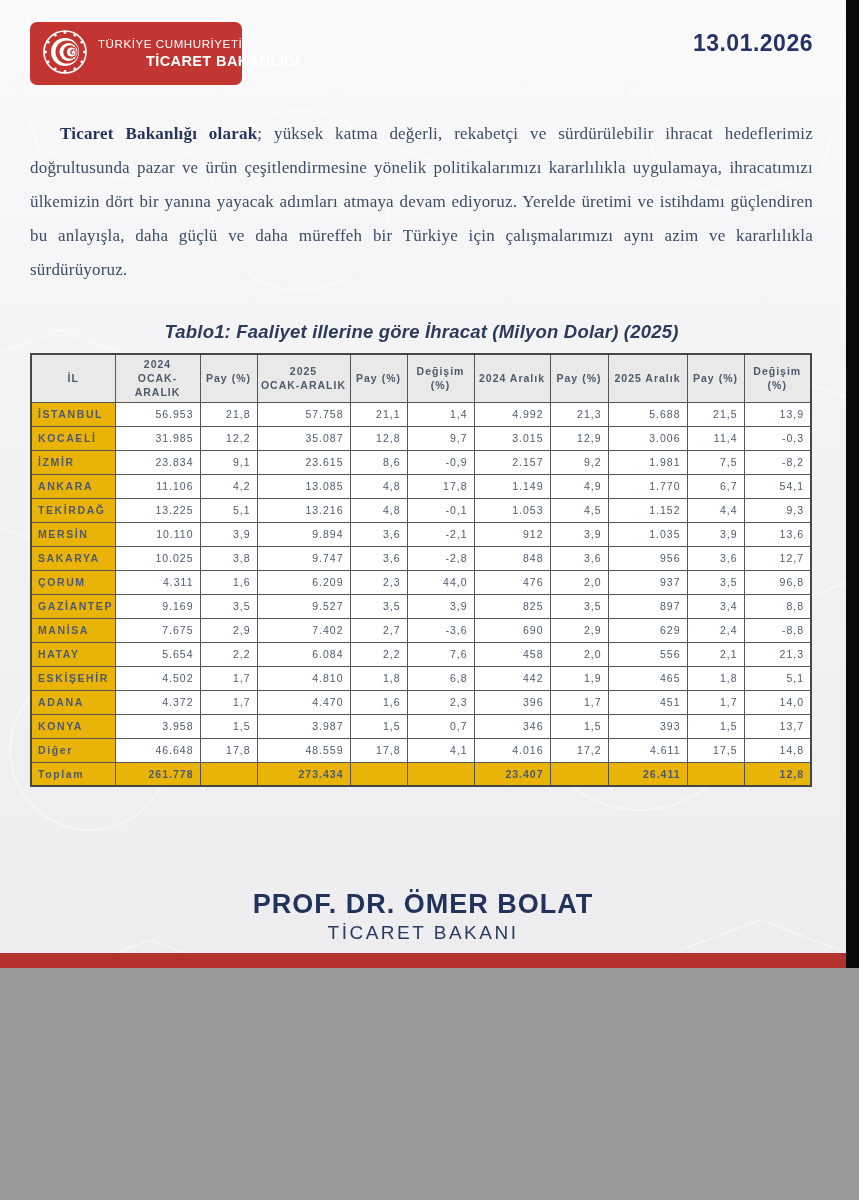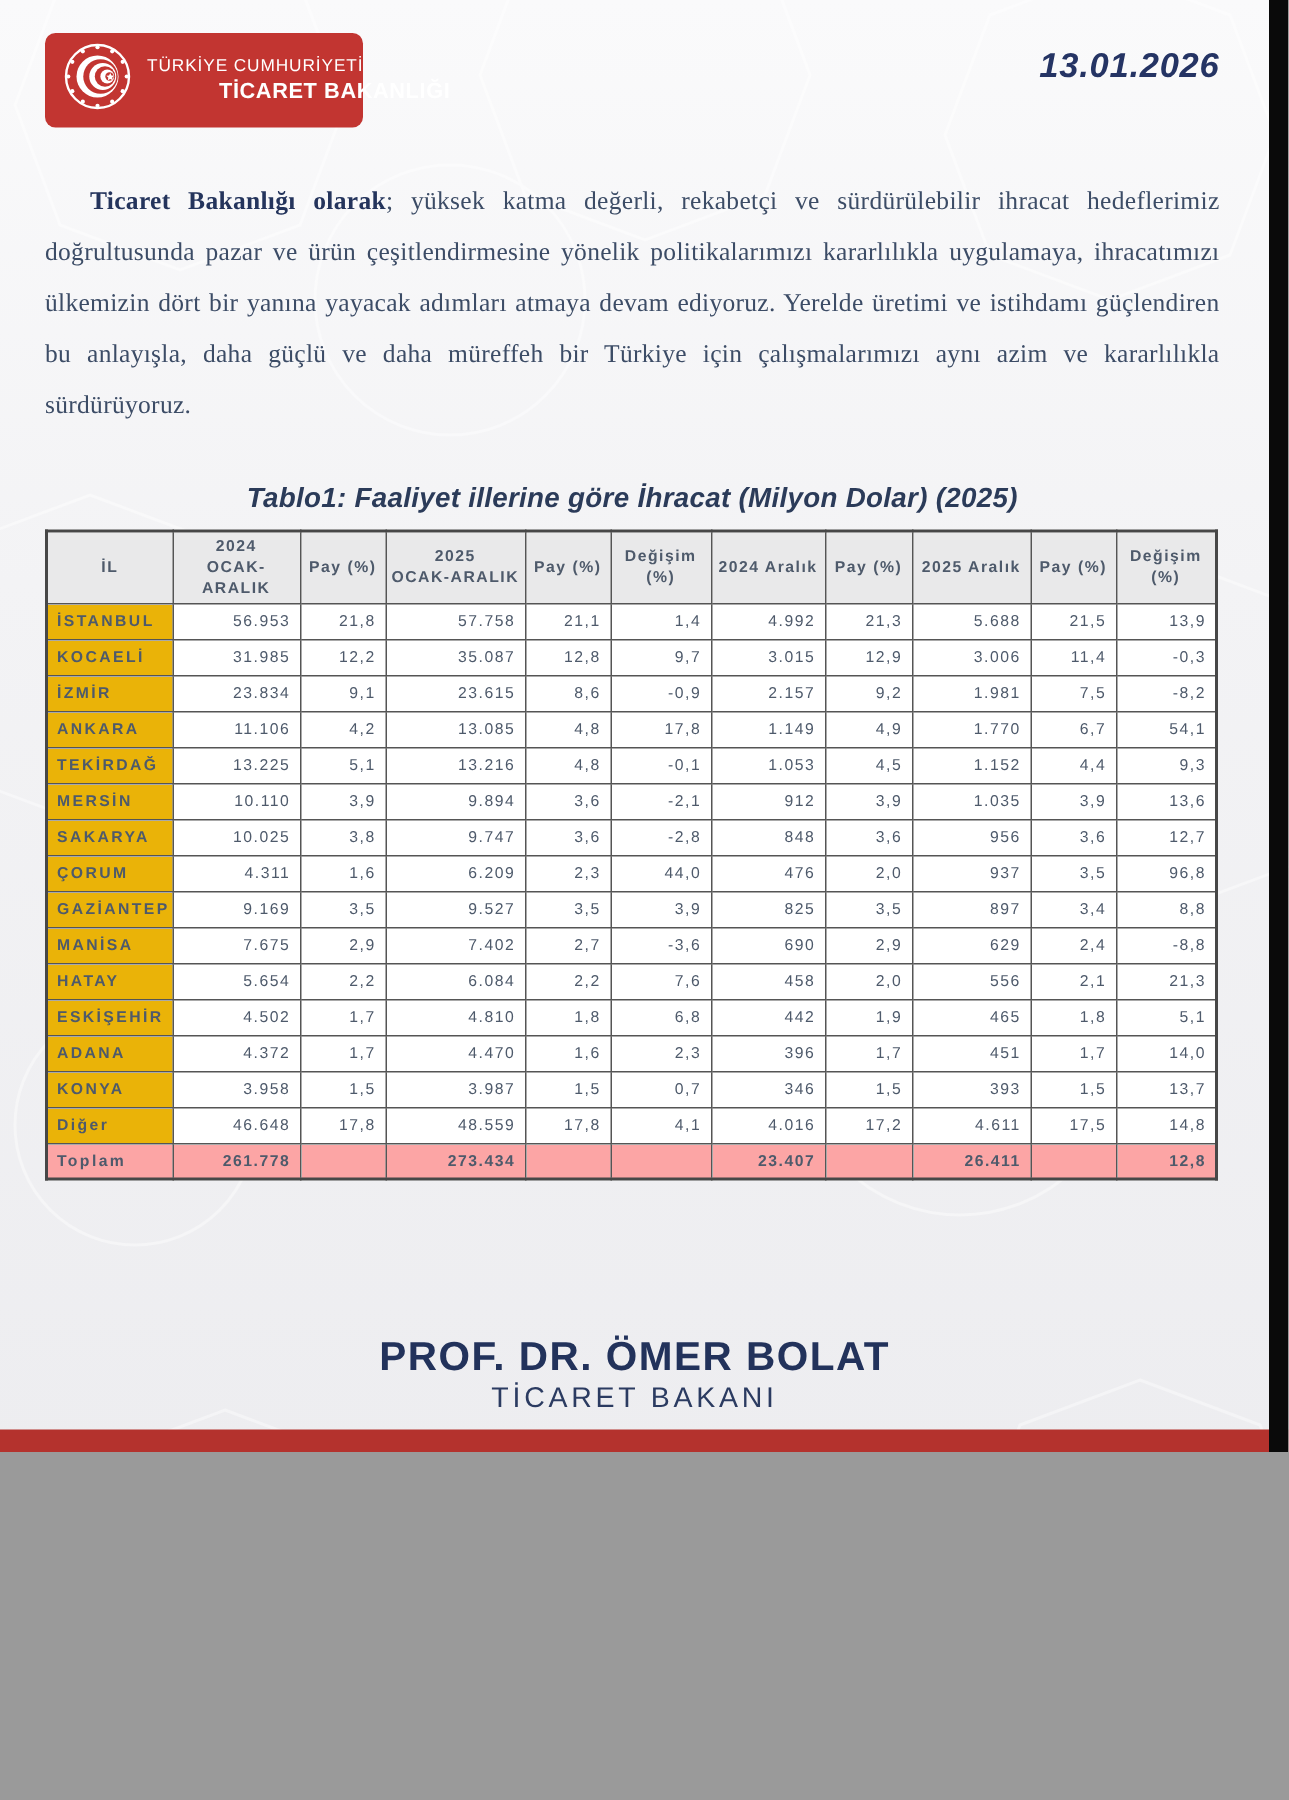--- a/index.html
+++ b/index.html
@@ -66,21 +66,20 @@
     font-weight: 700;
     white-space: nowrap;
     margin-left: 48px;
   }
   .doc-date {
     margin-top: 8px;
     font-size: 23px;
     font-weight: 700;
     color: #253464;
     letter-spacing: 0.5px;
-    font-style: italic;
   }
 
   
   .statement {
     margin-top: 32px;
     font-size: 17px;
     line-height: 34px;
     text-align: justify;
     color: #3c4c66;
     text-indent: 30px;
@@ -126,21 +125,21 @@
   table.data td { height: 24px; padding: 2px 6px; }
   table.data td.c-il {
     background: #eab308;
     font-weight: 700;
     text-align: left;
     padding-left: 6px;
     letter-spacing: 1.6px;
     white-space: nowrap;
   }
   table.data td.num { text-align: right; font-weight: 500; }
-  table.data tr.total td { background: #fca5a5; font-weight: 700; }
+  table.data tr.total td { background: #eab308; font-weight: 700; }
 
   
   .footer {
     position: absolute;
     left: 0; right: 13px;
     bottom: 24px;
     text-align: center;
     z-index: 2;
   }
   .footer .minister-name {

